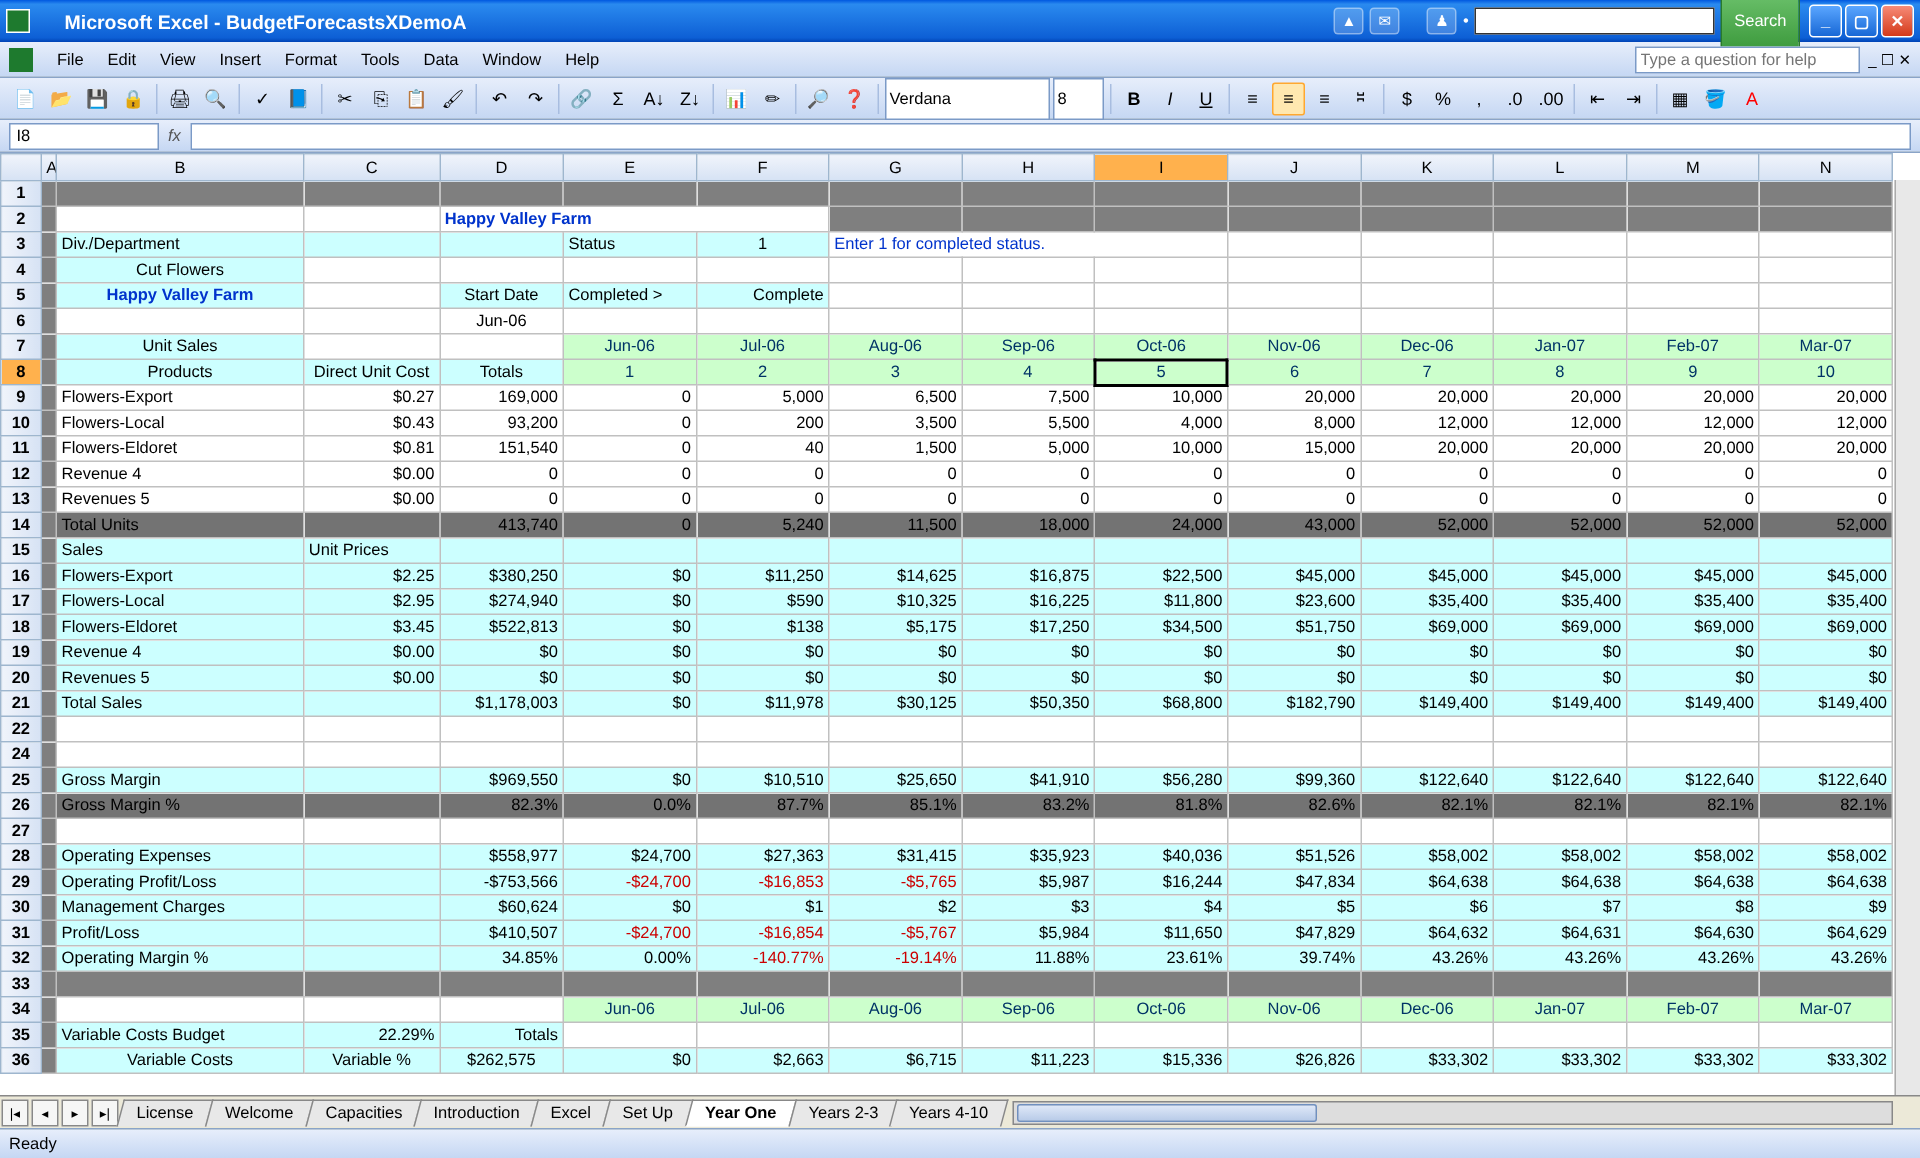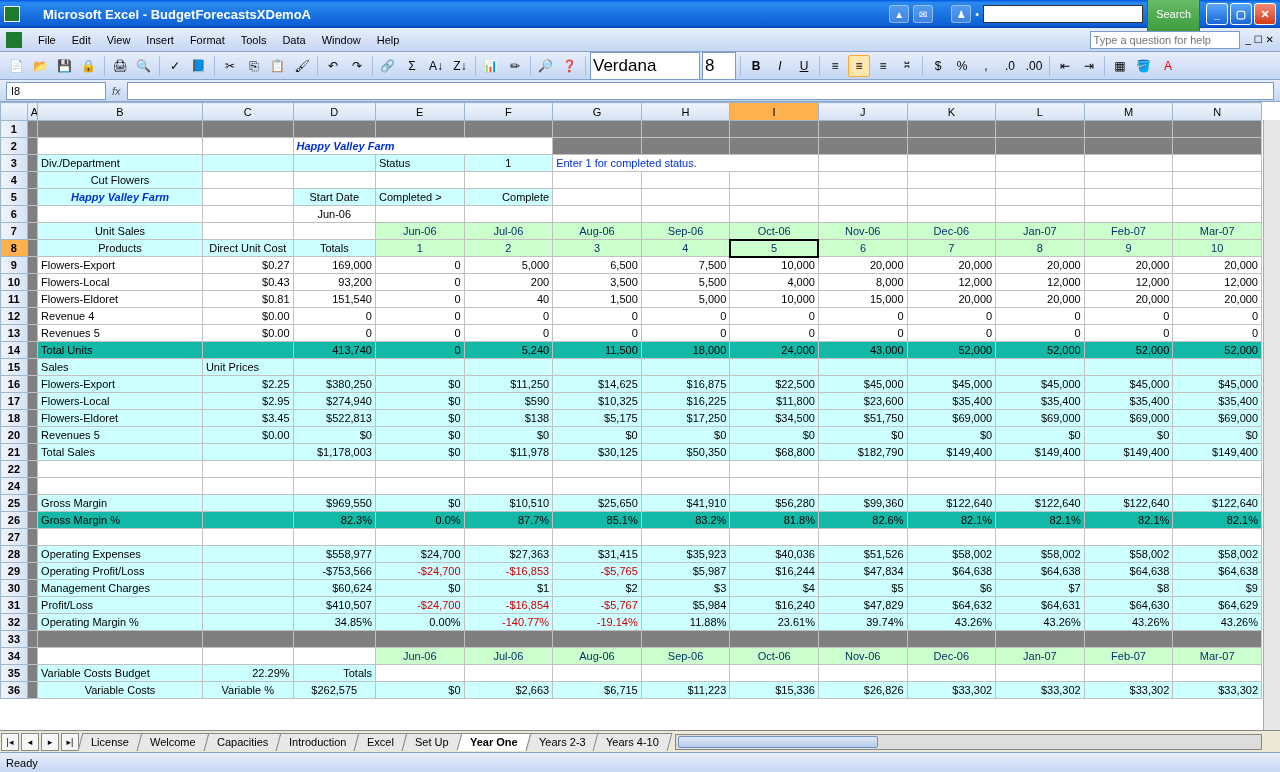--- a/index.html
+++ b/index.html
@@ -22,43 +22,43 @@
 .menubar { background: linear-gradient(#e7eefb,#c5d7f3); height: 24px; display: flex; align-items: center; padding: 0 6px; border-bottom: 1px solid #8aa4c8; }
 .menubar .exlicon { width: 16px; height: 16px; background: #1e7a2e; margin-right: 8px; }
 .menubar .menuitem { padding: 3px 8px; }
 .menubar .helpbox { margin-left: auto; }
 .menubar .helpbox input { width: 150px; height: 18px; font-size: 11px; padding: 0 3px; color: #888; border: 1px solid #7b9ac7; }
 
 
 .toolbar { background: linear-gradient(#e7eefb,#c5d7f3); height: 28px; display: flex; align-items: center; padding: 0 6px; gap: 2px; border-bottom: 1px solid #8aa4c8; }
 .toolbar .tbtn { width: 22px; height: 22px; display: flex; align-items: center; justify-content: center; border: 1px solid transparent; border-radius: 2px; font-size: 12px; }
 .toolbar .sep { width: 1px; height: 20px; background: #a8bde0; margin: 0 2px; }
-.toolbar select, .toolbar .combo { height: 20px; font-size: 17px; border: 1px solid #7b9ac7; background: white; padding: 13px 2px; }
+.toolbar select, .toolbar .combo { height: 20px; font-size: 11px; border: 1px solid #7b9ac7; background: white; padding: 13px 2px; }
 .fontname { width: 110px; }
 .fontsize { width: 34px; }
 
 
 .formularow { background: linear-gradient(#e7eefb,#c5d7f3); height: 22px; display: flex; align-items: center; border-bottom: 1px solid #8aa4c8; }
 .namebox { width: 100px; height: 18px; margin-left: 6px; border: 1px solid #7b9ac7; background: white; font-size: 11px; padding: 0 4px; display: flex; align-items: center; }
 .fxlabel { margin: 0 6px; font-style: italic; color: #555; }
 .formulainput { flex: 1; height: 18px; border: 1px solid #7b9ac7; background: white; margin-right: 6px; }
 
 
 .gridarea { position: relative; background: white; display: flex; flex-direction: column; height: calc(772px - 28px - 24px - 28px - 22px - 22px - 20px); }
 .grid { border-collapse: collapse; table-layout: fixed; width: 1262px; }
 .grid th, .grid td { border: 1px solid #c0c0c0; height: 17px; font-size: 11px; padding: 0 3px; overflow: hidden; white-space: nowrap; }
 .grid .colhdr { background: linear-gradient(#f0f4fb,#d6e2f4); text-align: center; font-weight: normal; height: 18px; border: 1px solid #9eb6ce; }
 .grid .colhdr.active { background: #ffb14d; }
 .grid .rowhdr { background: linear-gradient(to right,#f0f4fb,#d6e2f4); text-align: center; width: 24px; border: 1px solid #9eb6ce; }
 .grid .rowhdr.active { background: #ffb14d; }
 
 .cyan { background: #ccffff; }
 .grey { background: #7f7f7f; color: white; }
-.green { background: #14b8a6; }
-.blue-t { color: #0033cc; font-weight: bold; font-style: italic; }
+.green { background: #737373; }
+.blue-t { color: #0033cc; font-weight: bold; }
 .r { text-align: right; }
 .c { text-align: center; }
 .neg { color: #cc0000; }
 .hdr-green { background: #ccffcc; color: #003366; text-align: center; }
 .selcell { border: 2px solid black !important; }
 
 
 .sheettabs { background: #ece9d8; height: 22px; display: flex; align-items: center; border-top: 1px solid #888; }
 .sheettabs .navbtn { width: 18px; height: 18px; border: 1px solid #888; background: #f6f6f6; display: flex; align-items: center; justify-content: center; font-size: 9px; margin: 0 1px; }
 .sheettabs .tab { border: 1px solid #888; border-bottom: none; background: white; padding: 2px 10px; font-size: 11px; margin-right: -1px; transform: skewX(-15deg); }
@@ -516,20 +516,37 @@
           <td class="cyan r">$5,175</td>
           <td class="cyan r">$17,250</td>
           <td class="cyan r">$34,500</td>
           <td class="cyan r">$51,750</td>
           <td class="cyan r">$69,000</td>
           <td class="cyan r">$69,000</td>
           <td class="cyan r">$69,000</td>
           <td class="cyan r">$69,000</td>
         </tr>
         <tr>
+          <th class="rowhdr">19</th>
+          <td class="grey"></td>
+          <td class="cyan">Revenue 4</td>
+          <td class="cyan r">$0.00</td>
+          <td class="cyan r">$0</td>
+          <td class="cyan r">$0</td>
+          <td class="cyan r">$0</td>
+          <td class="cyan r">$0</td>
+          <td class="cyan r">$0</td>
+          <td class="cyan r">$0</td>
+          <td class="cyan r">$0</td>
+          <td class="cyan r">$0</td>
+          <td class="cyan r">$0</td>
+          <td class="cyan r">$0</td>
+          <td class="cyan r">$0</td>
+        </tr>
+        <tr>
           <th class="rowhdr">20</th>
           <td class="grey"></td>
           <td class="cyan">Revenues 5</td>
           <td class="cyan r">$0.00</td>
           <td class="cyan r">$0</td>
           <td class="cyan r">$0</td>
           <td class="cyan r">$0</td>
           <td class="cyan r">$0</td>
           <td class="cyan r">$0</td>
           <td class="cyan r">$0</td>
@@ -695,21 +712,21 @@
         <tr>
           <th class="rowhdr">31</th>
           <td class="grey"></td>
           <td class="cyan">Profit/Loss</td>
           <td class="cyan r"></td>
           <td class="cyan r">$410,507</td>
           <td class="cyan r neg">-$24,700</td>
           <td class="cyan r neg">-$16,854</td>
           <td class="cyan r neg">-$5,767</td>
           <td class="cyan r">$5,984</td>
-          <td class="cyan r">$16,240</td>
+          <td class="cyan r">$11,650</td>
           <td class="cyan r">$47,829</td>
           <td class="cyan r">$64,632</td>
           <td class="cyan r">$64,631</td>
           <td class="cyan r">$64,630</td>
           <td class="cyan r">$64,629</td>
         </tr>
         <tr>
           <th class="rowhdr">32</th>
           <td class="grey"></td>
           <td class="cyan">Operating Margin %</td>

